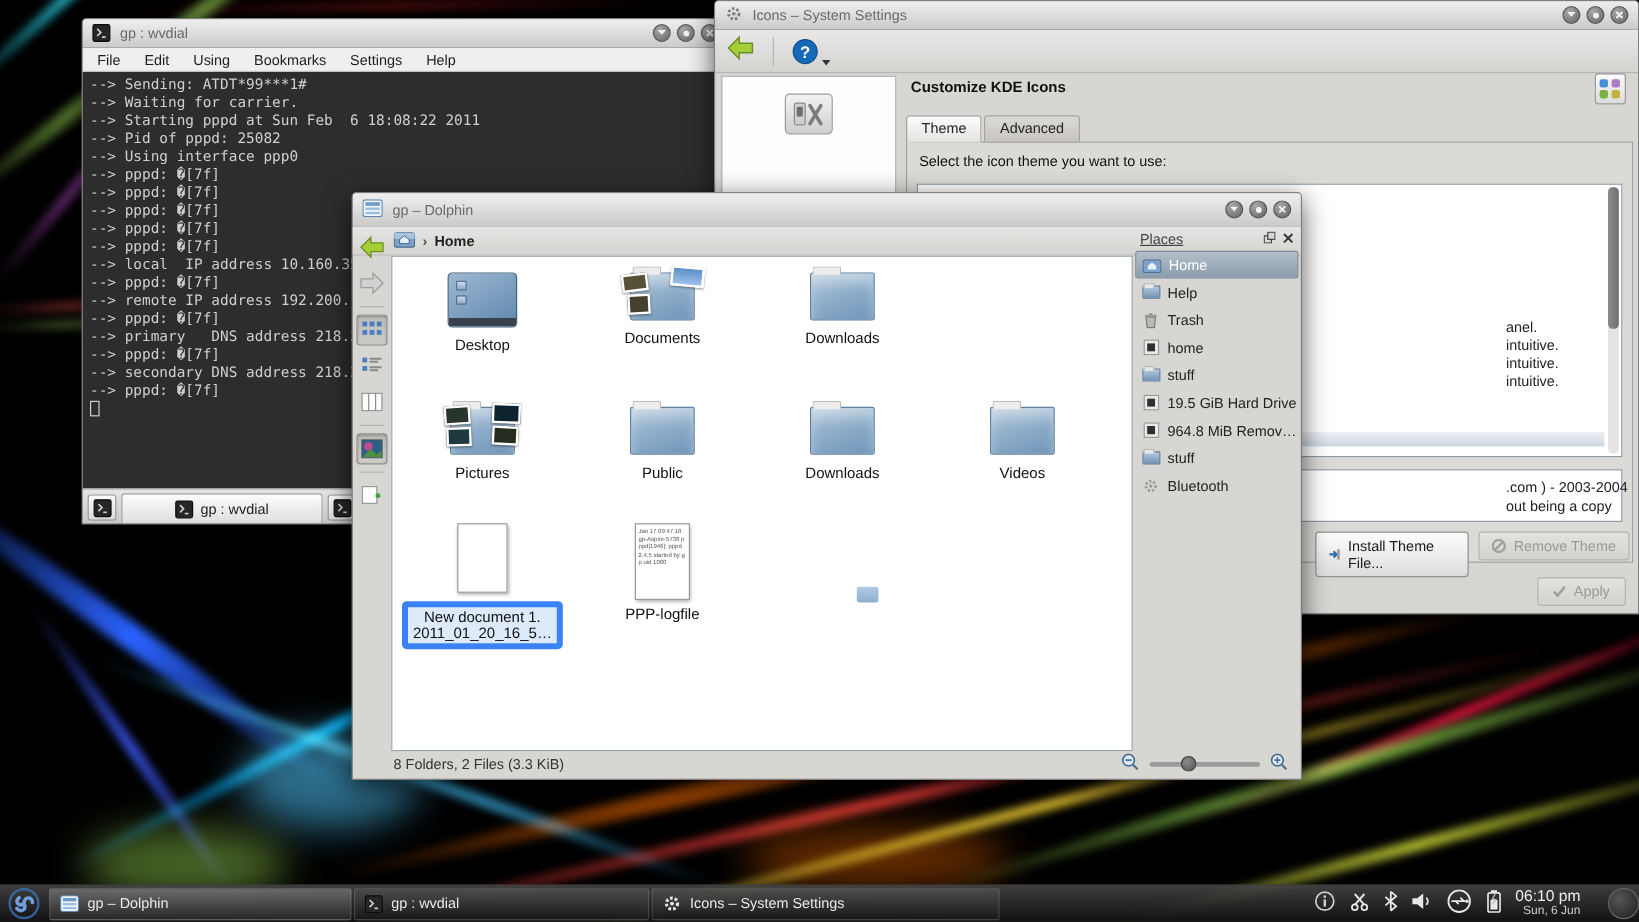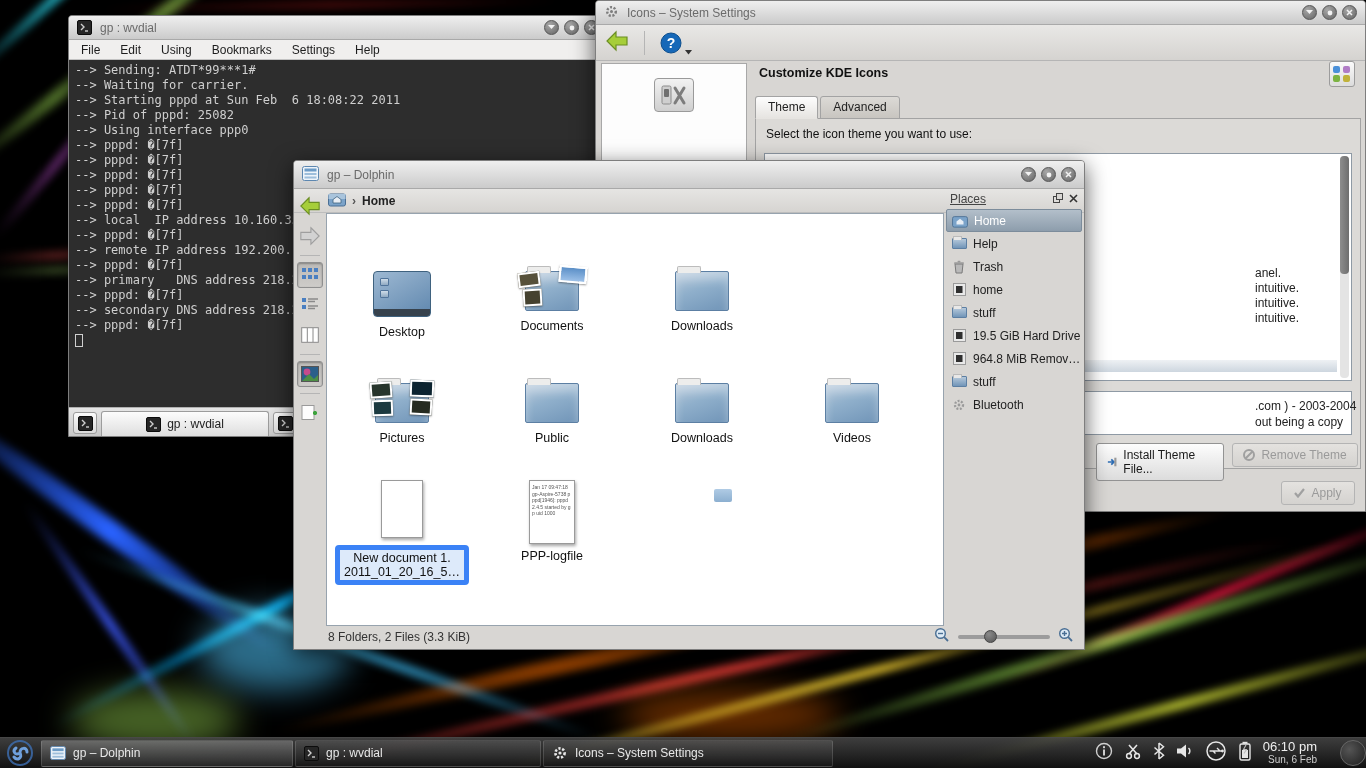--- a/index.html
+++ b/index.html
@@ -89,21 +89,21 @@
   .crumbbar { height:24px; display:flex; align-items:center; gap:6px; padding:0 8px 0 34px;
               background:linear-gradient(#e6e5e3,#d6d4d1); border-bottom:1px solid #bdbdbd;
               font-size:12px; font-weight:bold; color:#222; }
   .vtoolbar { position:absolute; left:0; top:28px; width:31px; bottom:26px;
               display:flex; flex-direction:column; align-items:center; gap:4px; padding-top:4px; }
   .vtb { width:26px; height:26px; border-radius:3px; display:flex; align-items:center; justify-content:center; }
   .vtb.pressed { background:linear-gradient(#bcbab7,#ceccc9); border:1px solid #8f8f8f; box-shadow:inset 0 1px 2px rgba(0,0,0,.3); }
   .vsep { width:20px; height:1px; background:#b5b5b5; margin:2px 0; }
   .dolphin-view { position:absolute; left:32px; top:52px; width:618px; height:413px;
                   background:#fff; border:1px solid #97a3ae; }
-  .fcell { position:absolute; width:140px; text-align:center;margin-top:44px; }
+  .fcell { position:absolute; width:140px; text-align:center; }
   .fcell .lbl { margin-top:8px; font-size:12.5px; color:#111; }
   .ficon-wrap { display:flex; justify-content:center; }
   .folder { position:relative; width:54px; height:40px; border-radius:2px;
             background:linear-gradient(160deg,#b6c9db 0%, #8fafcb 45%, #7195b8 100%);
             border:1px solid #5c7fa3; box-shadow:inset 0 8px 10px rgba(255,255,255,.35); }
   .folder::before { content:""; position:absolute; top:-6px; left:1px; width:22px; height:6px;
                     background:#ededec; border:1px solid #bcbcbc; border-bottom:none; border-radius:2px 2px 0 0; }
   .thumb { position:absolute; border:2px solid #fff; box-shadow:0 1px 2px rgba(0,0,0,.4); }
   .desktop-ico { position:relative; width:58px; height:46px; border-radius:4px;
                  background:linear-gradient(150deg,#9db8d2,#5f87ae); border:1px solid #3f627f; overflow:hidden; }
@@ -731,19 +731,19 @@
       <span>
         <svg width="14" height="20" viewBox="0 0 14 20">
             <rect x="4.5" y="0.8" width="5" height="2" fill="#e6e6e6"></rect>
             <rect x="2" y="3" width="10" height="16" rx="1.5" fill="none" stroke="#e6e6e6" stroke-width="1.4"></rect>
             <rect x="4" y="9" width="6" height="8" fill="#e6e6e6"></rect>
             <path d="M8 4 L5.5 8.5 H8.5 L6 12.5" stroke="#bdbdbd" stroke-width="1.1" fill="none"></path>
           </svg>
       </span>
       <span class="clockblk">
         <div class="clock-time">06:10 pm</div>
-        <div class="clock-date">Sun, 6 Feb</div>
+        <div class="clock-date">Sun, 6 Jun</div>
       </span>
       <span class="cashew"></span>
     </span>
   </div>
 
 </div>
 
 </body></html>

